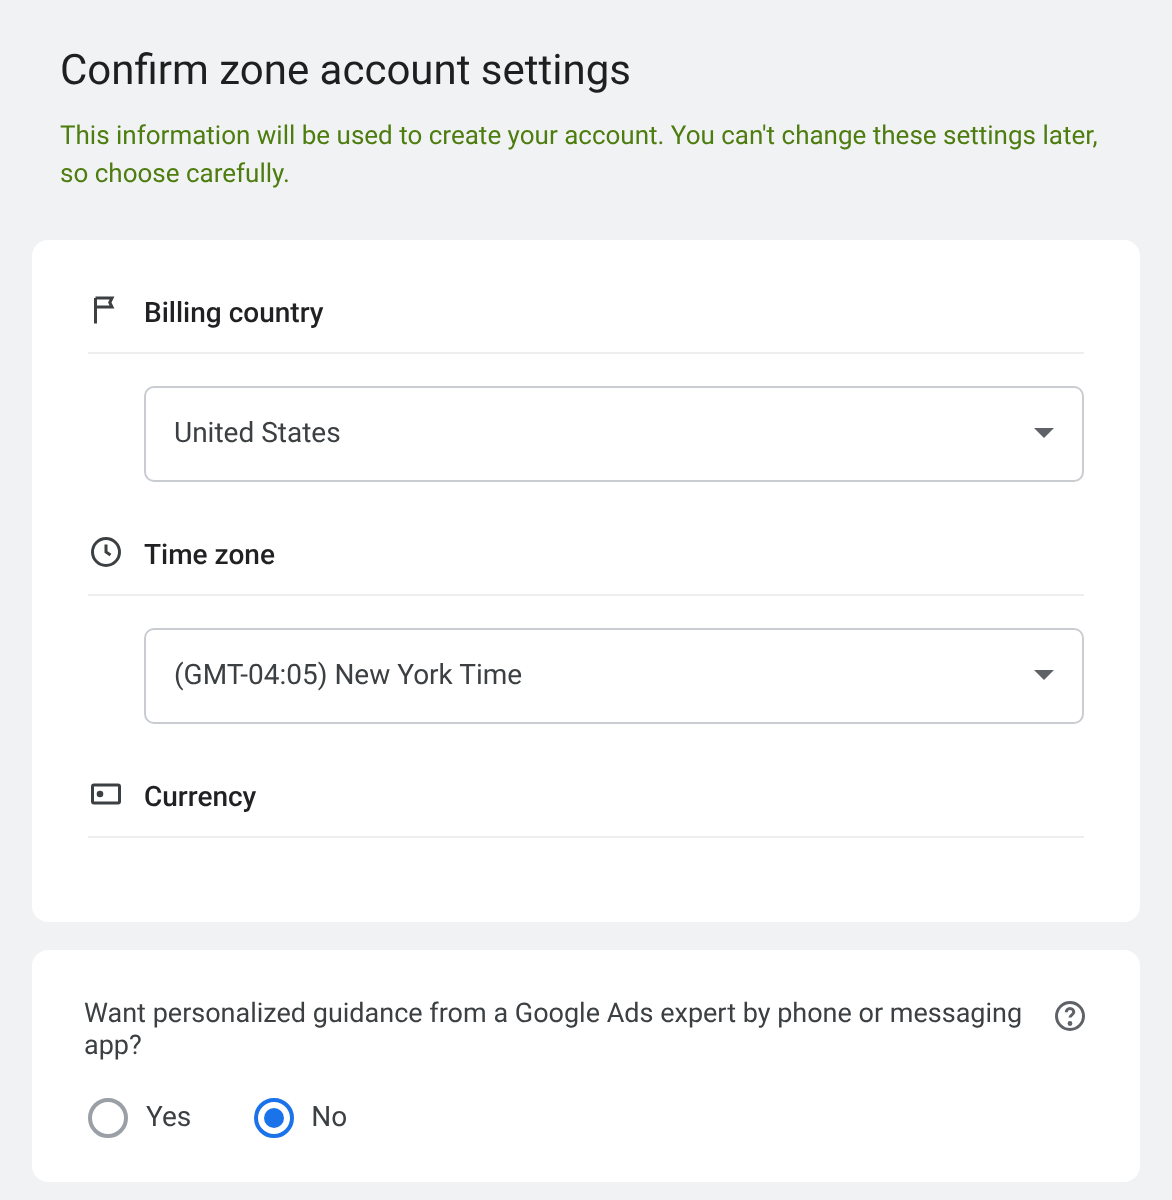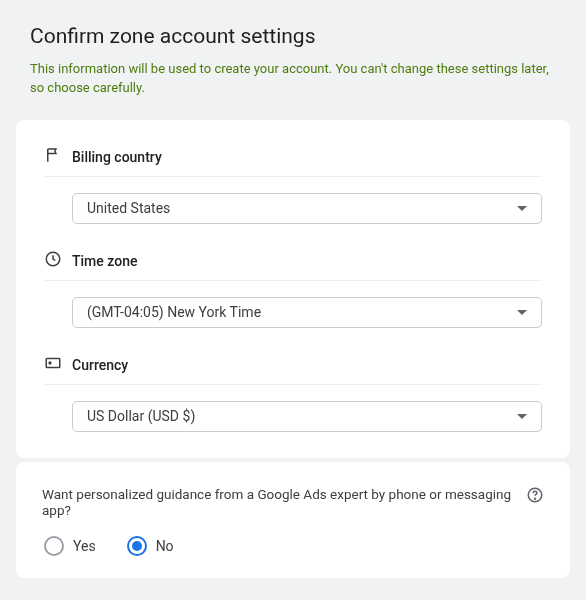--- a/index.html
+++ b/index.html
@@ -23,21 +23,21 @@
       line-height: 1.45;
       margin-bottom: 22px;
       padding-left: 14px;
       padding-right: 12px;
       margin-top: 12px;
     }
     .card {
       background: #fff;
       border-radius: 8px;
       padding: 26px 28px;
-      margin-bottom: 4px;
+      margin-bottom: 14px;
     }
     .field-block { margin-bottom: 26px; }
     .field-block:last-child { margin-bottom: 0; }
     .field-header {
       display: flex;
       align-items: center;
       gap: 10px;
       border-bottom: 1px solid #eceef0;
       padding-bottom: 8px;
       margin-bottom: 16px;
@@ -47,21 +47,21 @@
       font-size: 14px;
       font-weight: 500;
       color: #212124;
     }
     .select {
       display: flex;
       align-items: center;
       justify-content: space-between;
       border: 1px solid #c9ccd0;
       border-radius: 5px;
-      height: 31px;
+      height: 48px;
       padding: 0 14px;
       margin-left: 28px;
       cursor: pointer;
       background: #fff;
     }
     .select-value { font-size: 14px; color: #3c4043; }
     .caret {
       width: 0; height: 0;
       border-left: 5px solid transparent;
       border-right: 5px solid transparent;
@@ -143,24 +143,20 @@
   <div class="field-block">
     <div class="field-header">
       <span>
         <svg viewBox="0 0 24 24" fill="#3c4043">
             <rect x="3" y="6" width="18" height="12" rx="1" fill="none" stroke="#3c4043" stroke-width="2"></rect>
             <circle cx="8" cy="12" r="2.2"></circle>
           </svg>
       </span>
       <span class="field-label">Currency</span>
     </div>
-    <div class="select">
-      <span class="select-value">US Dollar (USD $)</span>
-      <span class="caret"></span>
-    </div>
   </div>
 
 </div>
 
 <div class="guidance-card">
   <div class="guidance-row">
     <span class="guidance-text">Want personalized guidance from a Google Ads expert by phone or messaging app?</span>
     <span class="help-icon">
       <svg viewBox="0 0 24 24" width="18" height="18" fill="none" stroke="#5f6368" stroke-width="2">
           <circle cx="12" cy="12" r="9"></circle>

